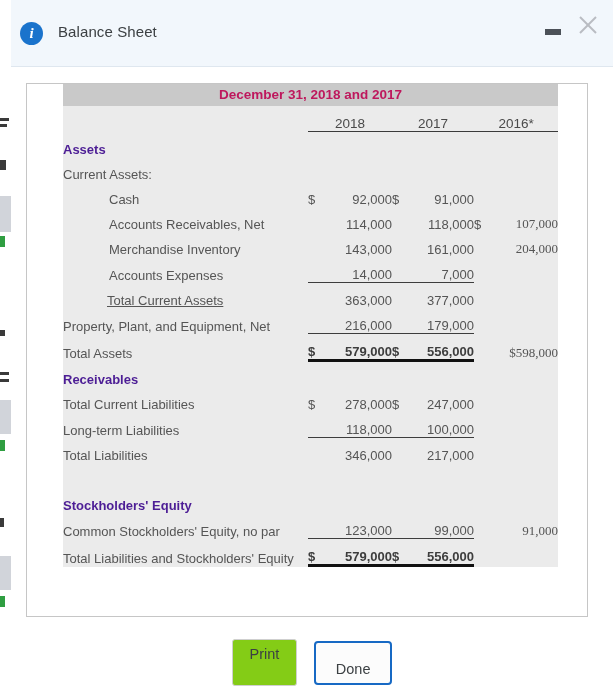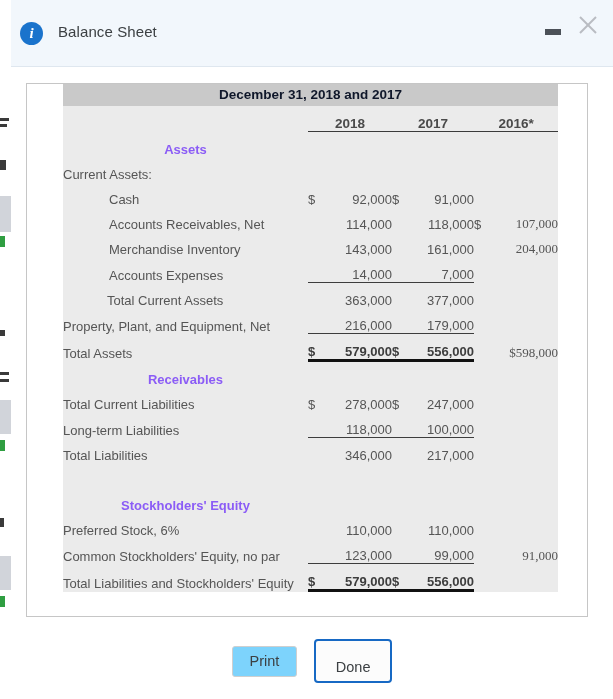--- a/index.html
+++ b/index.html
@@ -122,21 +122,21 @@
     position: absolute;
     left: 36px; top: 0px;
     width: 495px;
     background: #ebebeb;
   }
   #sheet-head {
     background: #c9c9c9;
     text-align: center;
     font-weight: bold;
     font-size: 13.5px;
-    color: #0f172a;
+    color: #be185d;
     padding: 3px 0 4px 0;
   }
 
   table.fin {
     border-collapse: collapse;
     width: 495px;
     table-layout: fixed;
     font-size: 13px;
     color: #555555;
   }
@@ -150,30 +150,30 @@
   col.c-label { width: 245px; }
   col.c-d18   { width: 16px;  }
   col.c-v18   { width: 68px;  }
   col.c-d17   { width: 16px;  }
   col.c-v17   { width: 66px;  }
   col.c-d16   { width: 14px;  }
   col.c-v16   { width: 70px;  }
 
   td.label      { padding-left: 14px; }
   td.label.i1   { padding-left: 46px; }
-  td.label.i2   { padding-left: 44px; }
-  td.center     { text-align: center; font-weight: bold; color: #8b5cf6; }
+  td.label.i2   { padding-left: 44px; text-decoration: underline; }
+  td.center     { text-align: left; font-weight: bold; color: #4c1d95; }
   td.num        { text-align: right; padding-right: 4px; }
   td.sym        { text-align: left; padding-left: 2px; }
   td.num16      { text-align: right; padding-right: 1px; font-family: Liberation Serif, serif; }
 
   
   td.yr {
     text-align: center;
-    font-weight: bold;
+    font-weight: normal;
     font-size: 13.5px;
     color: #4a4a4a;
     padding-bottom: 2px;
   }
   td.yr-rule { border-bottom: 1.4px solid #3b3b3b; }
 
   
   .rule-thin  { border-bottom: 1.2px solid #3d3d3d; }
   .rule-thick { border-bottom: 3.4px solid #111111; }
   .bold       { font-weight: bold; color: #3d3d3d; }
@@ -185,24 +185,24 @@
     position: absolute;
     left: 0; top: 639px;
     width: 602px;
     text-align: center;
   }
   .btn {
     display: inline-block;
     font-family: "Liberation Sans", sans-serif;
     font-size: 14.5px;
     color: #3c4043;
-    background: #7dd3fc;
+    background: #84cc16;
     border: 1px solid #cfcfcf;
     border-radius: 3px;
-    padding: 6px 17px 7px 17px;
+    padding: 6px 17px 23px 17px;
     cursor: pointer;
     vertical-align: middle;
   }
   .btn.focused {
     border: 2px solid #1769c4;
     border-radius: 4px;
     background: #fcfcfc;
     padding: 18px 20px 6px 20px;
     margin-left: 12px;
   }
@@ -387,29 +387,20 @@
 
           <tr class="sprow">
             <td colspan="7"></td>
           </tr>
 
           <tr>
             <td class="center">Stockholders' Equity</td>
             <td colspan="6"></td>
           </tr>
 
-          <tr>
-            <td class="label">Preferred Stock, 6%</td>
-            <td class="sym"></td>
-            <td class="num">110,000</td>
-            <td class="sym"></td>
-            <td class="num">110,000</td>
-            <td class="sym"></td>
-            <td class="num16"></td>
-          </tr>
 
           <tr>
             <td class="label">Common Stockholders' Equity, no par</td>
             <td class="sym rule-thin"></td>
             <td class="num rule-thin">123,000</td>
             <td class="sym rule-thin"></td>
             <td class="num rule-thin">99,000</td>
             <td class="sym"></td>
             <td class="num16">91,000</td>
           </tr>

